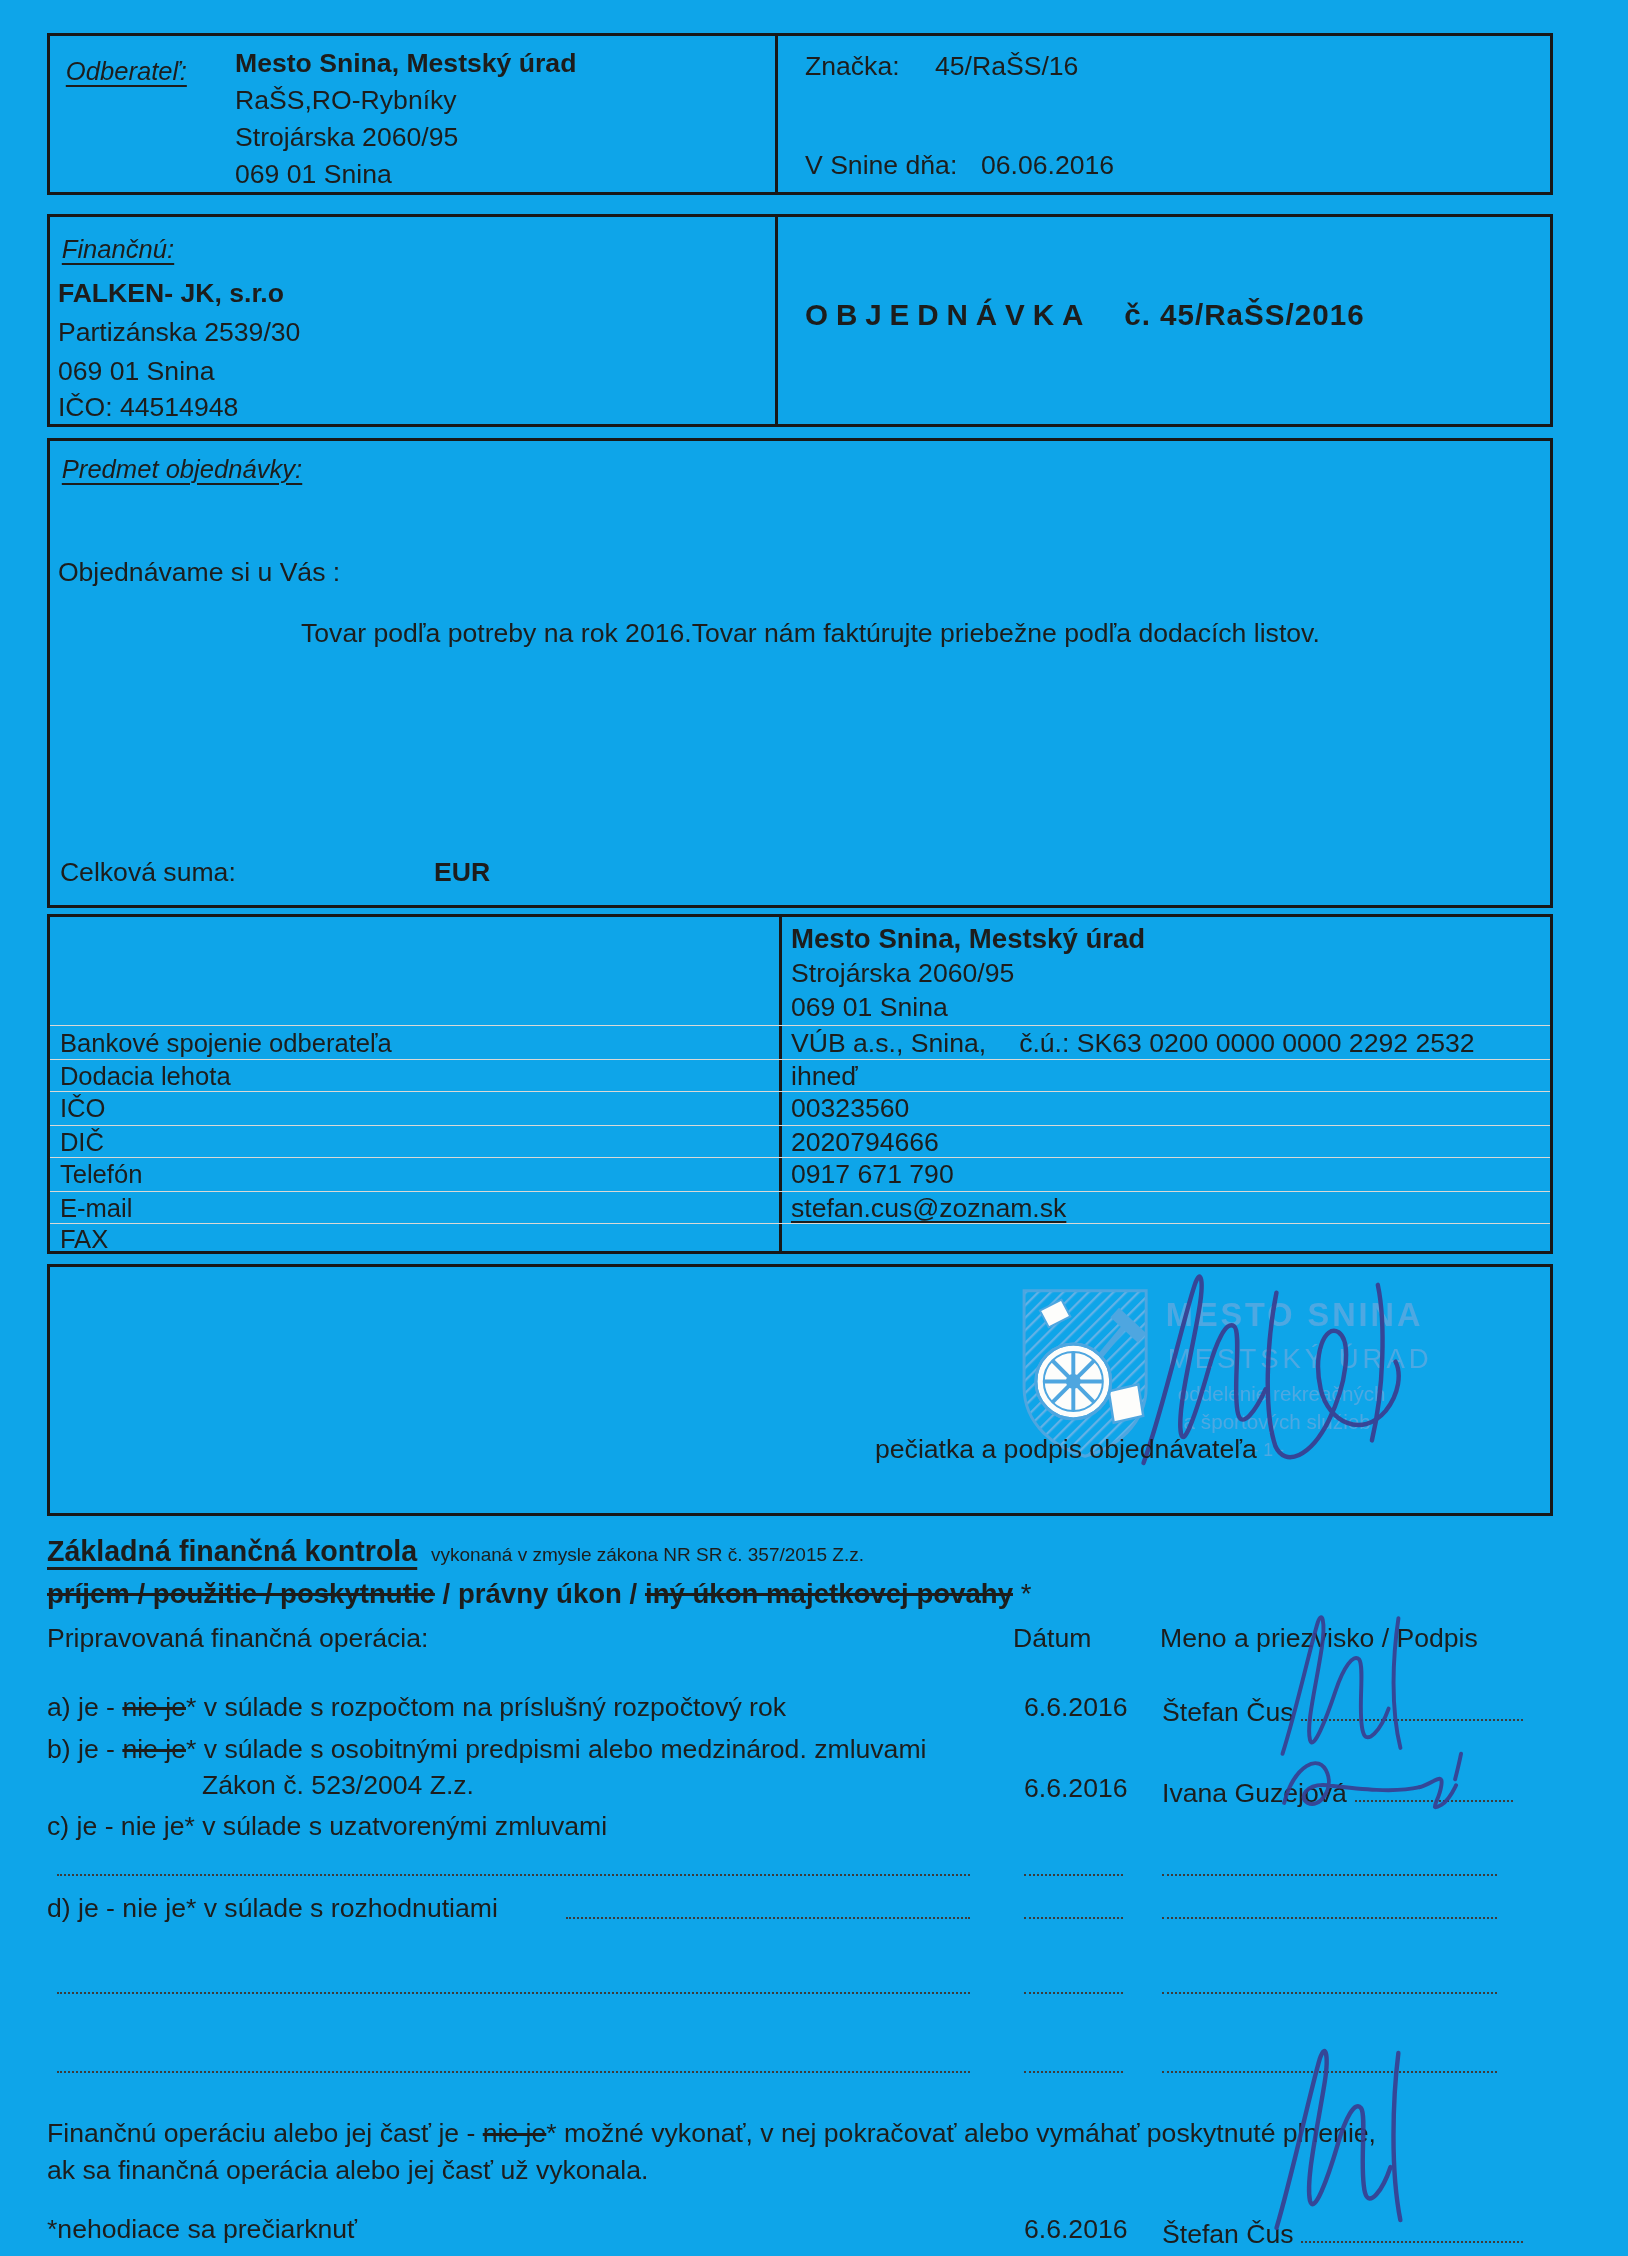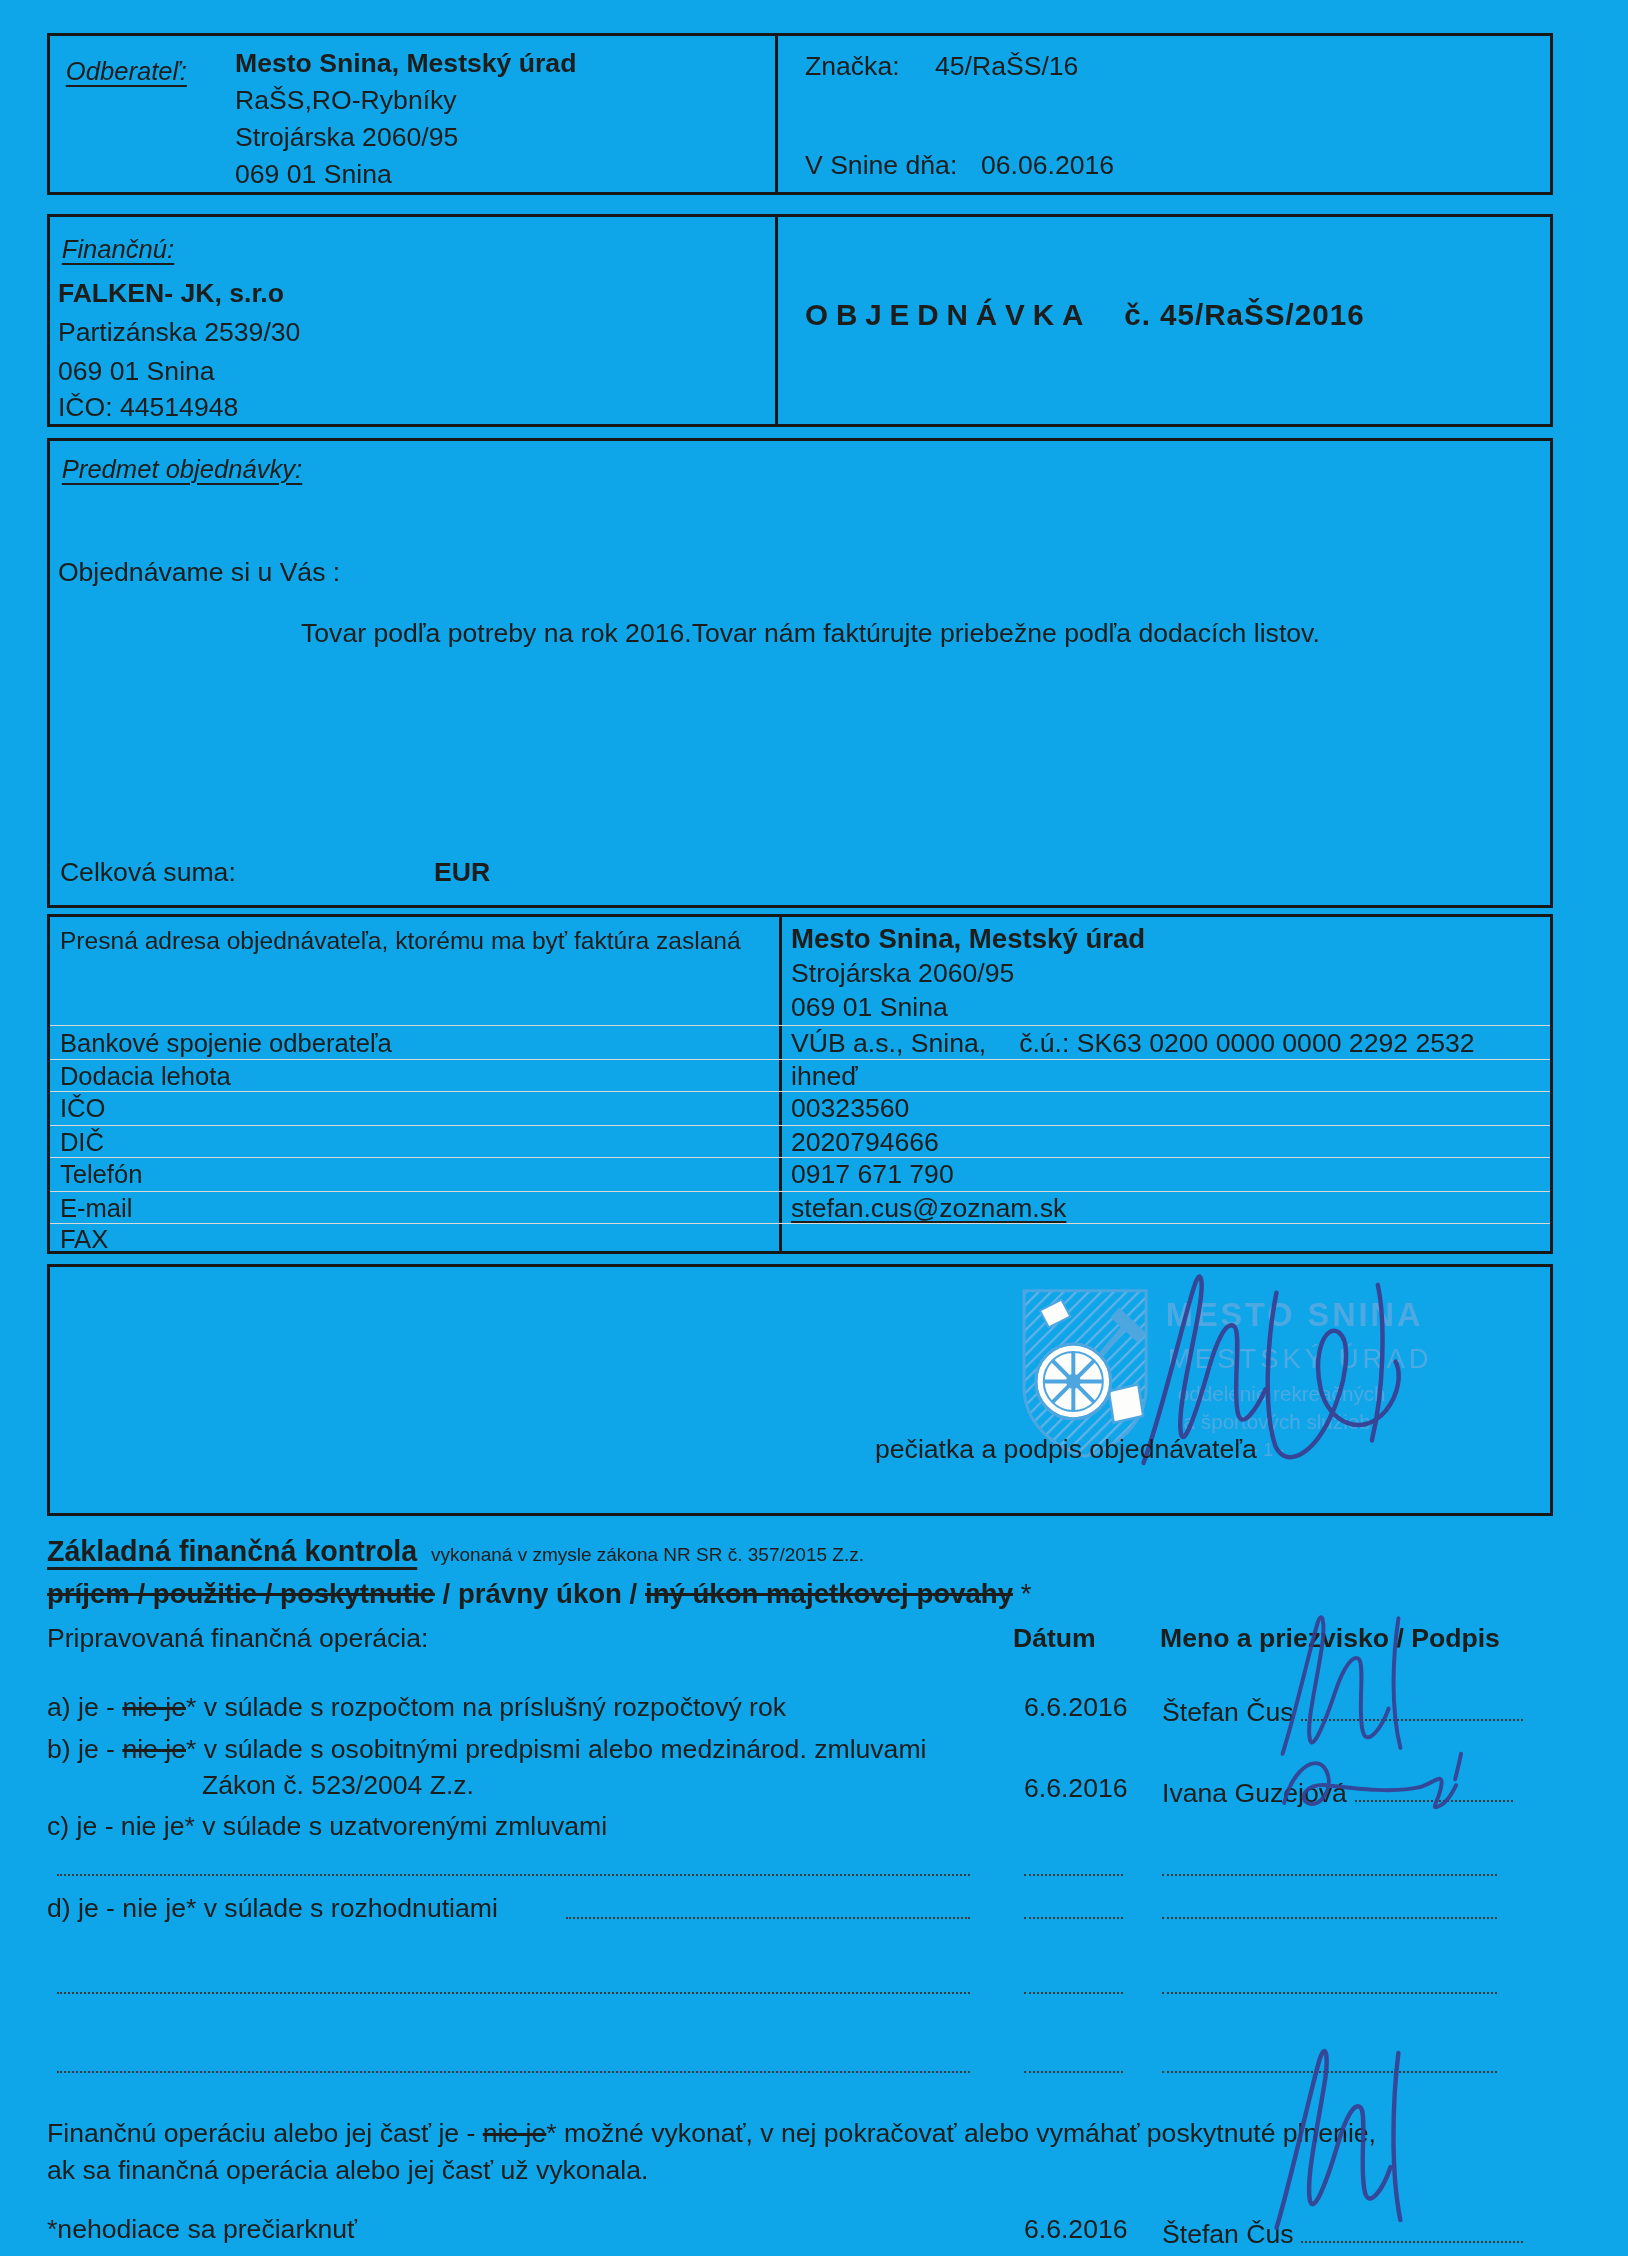--- a/index.html
+++ b/index.html
@@ -15,21 +15,21 @@
   .strike{text-decoration:line-through;text-decoration-thickness:3px;}
   .strike2{text-decoration:line-through;text-decoration-thickness:2.5px;}
   .order-title{font-size:29.6px;font-weight:bold;letter-spacing:7.9px;}
   .order-num{font-size:29.6px;font-weight:bold;letter-spacing:1px;margin-left:33px;}
   .rowline{position:absolute;left:0;right:0;border-top:1px solid #d9d9d6;}
   .tbl-label{position:absolute;left:9.9px;font-size:25.6px;}
   .tbl-value{position:absolute;left:741px;font-size:26.6px;white-space:nowrap;}
   .dots{position:absolute;border-bottom:2px dotted #3c3c3c;height:0;}
   .dotlead{display:inline-block;border-bottom:2px dotted #3c3c3c;height:1em;vertical-align:baseline;}
   .ctext{font-size:26.6px;white-space:nowrap;}
-  .chead{font-size:26.6px;font-weight:bold;white-space:nowrap;}
+  .chead{font-size:26.6px;font-weight:normal;white-space:nowrap;}
   .ctitle{font-size:28.6px;font-weight:bold;text-decoration:underline;text-decoration-thickness:3px;text-underline-offset:5.9px;}
   .ctitle-suffix{font-size:19px;font-weight:normal;margin-left:13.8px;}
   .cstrikeline{font-size:27.6px;font-weight:bold;white-space:nowrap;}
   .sig{position:absolute;pointer-events:none;}
   svg text{font-family:"Liberation Sans",sans-serif;}
 </style>
 </head>
 <body>
 
 <div class="page">
@@ -73,21 +73,20 @@
     <div class="vdiv" style="left:729px;"></div>
 
     <div class="rowline" style="top:108px;"></div>
     <div class="rowline" style="top:142px;"></div>
     <div class="rowline" style="top:174px;"></div>
     <div class="rowline" style="top:208px;"></div>
     <div class="rowline" style="top:240px;"></div>
     <div class="rowline" style="top:274px;"></div>
     <div class="rowline" style="top:306px;"></div>
 
-    <div class="tbl-label" style="top:9.9px;font-size:24.6px;">Presná adresa objednávateľa, ktorému ma byť faktúra zaslaná</div>
     <div class="tbl-value bold" style="top:5.9px;font-size:27.6px;">Mesto Snina, Mestský úrad</div>
     <div class="tbl-value" style="top:41px;">Strojárska 2060/95</div>
     <div class="tbl-value" style="top:75px;">069 01 Snina</div>
 
     <div class="tbl-label" style="top:112px;">Bankové spojenie odberateľa</div>
     <div class="tbl-value" style="top:111px;"><span>VÚB a.s., Snina,</span><span style="margin-left:33px;">č.ú.: SK63 0200 0000 0000 2292 2532</span></div>
 
     <div class="tbl-label" style="top:145px;">Dodacia lehota</div>
     <div class="tbl-value" style="top:144px;">ihneď</div>
 

